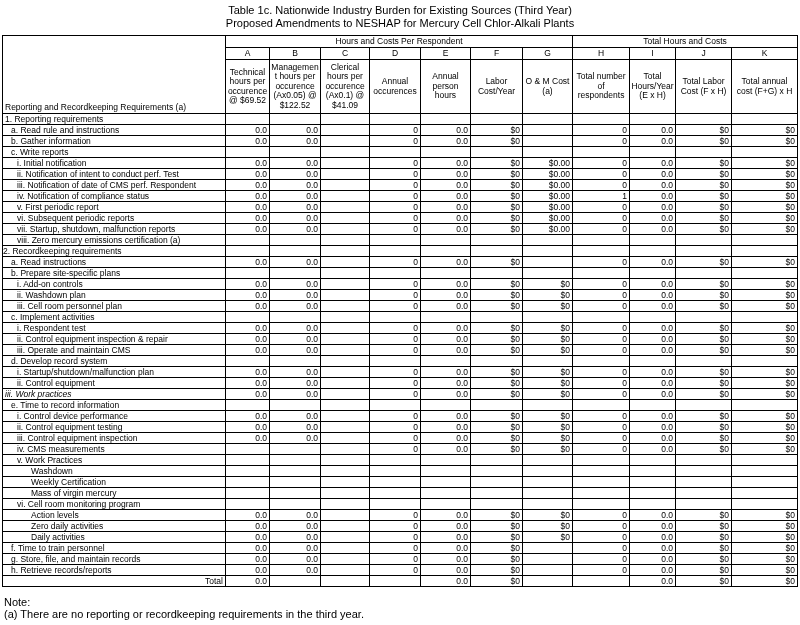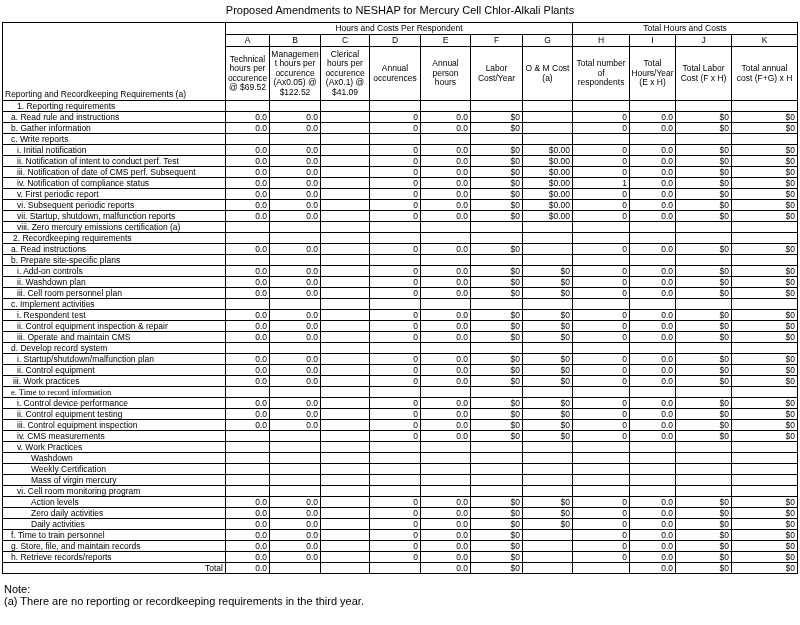--- a/index.html
+++ b/index.html
@@ -33,20 +33,21 @@
   td.val       { height: 11px; line-height: 10px; padding: 0 2px; text-align: right; white-space: nowrap; }
   tr.total-row td.row-label { text-align: right; }
 
   .notes { margin: 9px 0 0 4px; }
   .note-line { font-size: 11px; line-height: 12px; }
 </style>
 </head>
 <body>
 
 <div class="titles">
+  <div class="title-line">Table 1c. Nationwide Industry Burden for Existing Sources (Third Year)</div>
   <div class="title-line">Proposed Amendments to NESHAP for Mercury Cell Chlor-Alkali Plants</div>
 </div>
 
 <table class="burden">
   <colgroup>
     <col style="width:223px">
     <col style="width:44px">
       <col style="width:51px">
       <col style="width:49px">
     <col style="width:51px">
@@ -86,21 +87,21 @@
         <th class="col-desc">Labor Cost/Year</th>
         <th class="col-desc">O &amp; M Cost (a)</th>
         <th class="col-desc">Total number of respondents</th>
         <th class="col-desc">Total Hours/Year (E x H)</th>
         <th class="col-desc">Total Labor Cost (F x H)</th>
         <th class="col-desc">Total annual cost (F+G) x H</th>
       </tr>
     </thead>
   <tbody id="tbody">
       <tr>
-        <td class="row-label" style="padding-left: 14px;">1. Reporting requirements</td>
+        <td class="row-label" style="padding-left: 2px;">1. Reporting requirements</td>
         <td class="val"></td>
         <td class="val"></td>
         <td class="val"></td>
         <td class="val"></td>
         <td class="val"></td>
         <td class="val"></td>
         <td class="val"></td>
         <td class="val"></td>
         <td class="val"></td>
         <td class="val"></td>
@@ -170,21 +171,21 @@
         <td class="val">0</td>
         <td class="val">0.0</td>
         <td class="val">$0</td>
         <td class="val">$0.00</td>
         <td class="val">0</td>
         <td class="val">0.0</td>
         <td class="val">$0</td>
         <td class="val">$0</td>
       </tr>
       <tr>
-        <td class="row-label" style="padding-left: 14px;">iii. Notification of date of CMS perf. Subsequent</td>
+        <td class="row-label" style="padding-left: 14px;">iii. Notification of date of CMS perf. Respondent</td>
         <td class="val">0.0</td>
         <td class="val">0.0</td>
         <td class="val"></td>
         <td class="val">0</td>
         <td class="val">0.0</td>
         <td class="val">$0</td>
         <td class="val">$0.00</td>
         <td class="val">0</td>
         <td class="val">0.0</td>
         <td class="val">$0</td>
@@ -254,21 +255,21 @@
         <td class="val"></td>
         <td class="val"></td>
         <td class="val"></td>
         <td class="val"></td>
         <td class="val"></td>
         <td class="val"></td>
         <td class="val"></td>
         <td class="val"></td>
       </tr>
       <tr>
-        <td class="row-label" style="padding-left: 10px;">2. Recordkeeping requirements</td>
+        <td class="row-label" style="padding-left: 0;">2. Recordkeeping requirements</td>
         <td class="val"></td>
         <td class="val"></td>
         <td class="val"></td>
         <td class="val"></td>
         <td class="val"></td>
         <td class="val"></td>
         <td class="val"></td>
         <td class="val"></td>
         <td class="val"></td>
         <td class="val"></td>
@@ -436,35 +437,35 @@
         <td class="val">0</td>
         <td class="val">0.0</td>
         <td class="val">$0</td>
         <td class="val">$0</td>
         <td class="val">0</td>
         <td class="val">0.0</td>
         <td class="val">$0</td>
         <td class="val">$0</td>
       </tr>
       <tr>
-        <td class="row-label" style="padding-left: 10px;">iii. Work practices</td>
-        <td class="val">0.0</td>
-        <td class="val">0.0</td>
-        <td class="val"></td>
-        <td class="val">0</td>
-        <td class="val">0.0</td>
-        <td class="val">$0</td>
-        <td class="val">$0</td>
-        <td class="val">0</td>
-        <td class="val">0.0</td>
-        <td class="val">$0</td>
-        <td class="val">$0</td>
-      </tr>
-      <tr>
-        <td class="row-label" style="padding-left: 8px; font-family: Liberation Serif, serif;">e. Time to record information</td>
+        <td class="row-label" style="padding-left: 2px; font-style: italic;">iii. Work practices</td>
+        <td class="val">0.0</td>
+        <td class="val">0.0</td>
+        <td class="val"></td>
+        <td class="val">0</td>
+        <td class="val">0.0</td>
+        <td class="val">$0</td>
+        <td class="val">$0</td>
+        <td class="val">0</td>
+        <td class="val">0.0</td>
+        <td class="val">$0</td>
+        <td class="val">$0</td>
+      </tr>
+      <tr>
+        <td class="row-label" style="padding-left: 8px;">e. Time to record information</td>
         <td class="val"></td>
         <td class="val"></td>
         <td class="val"></td>
         <td class="val"></td>
         <td class="val"></td>
         <td class="val"></td>
         <td class="val"></td>
         <td class="val"></td>
         <td class="val"></td>
         <td class="val"></td>

